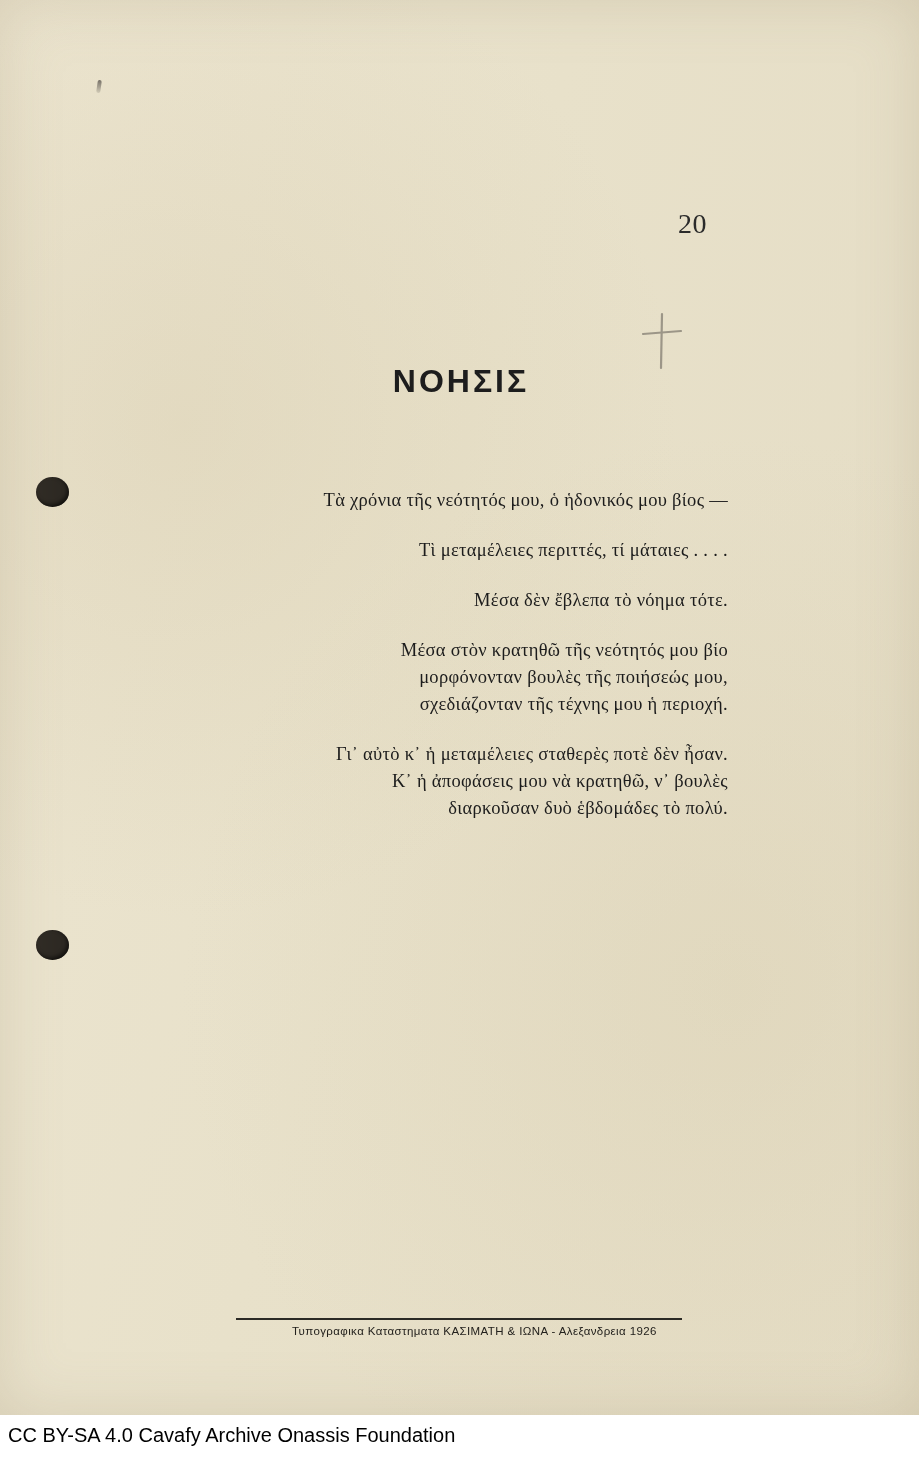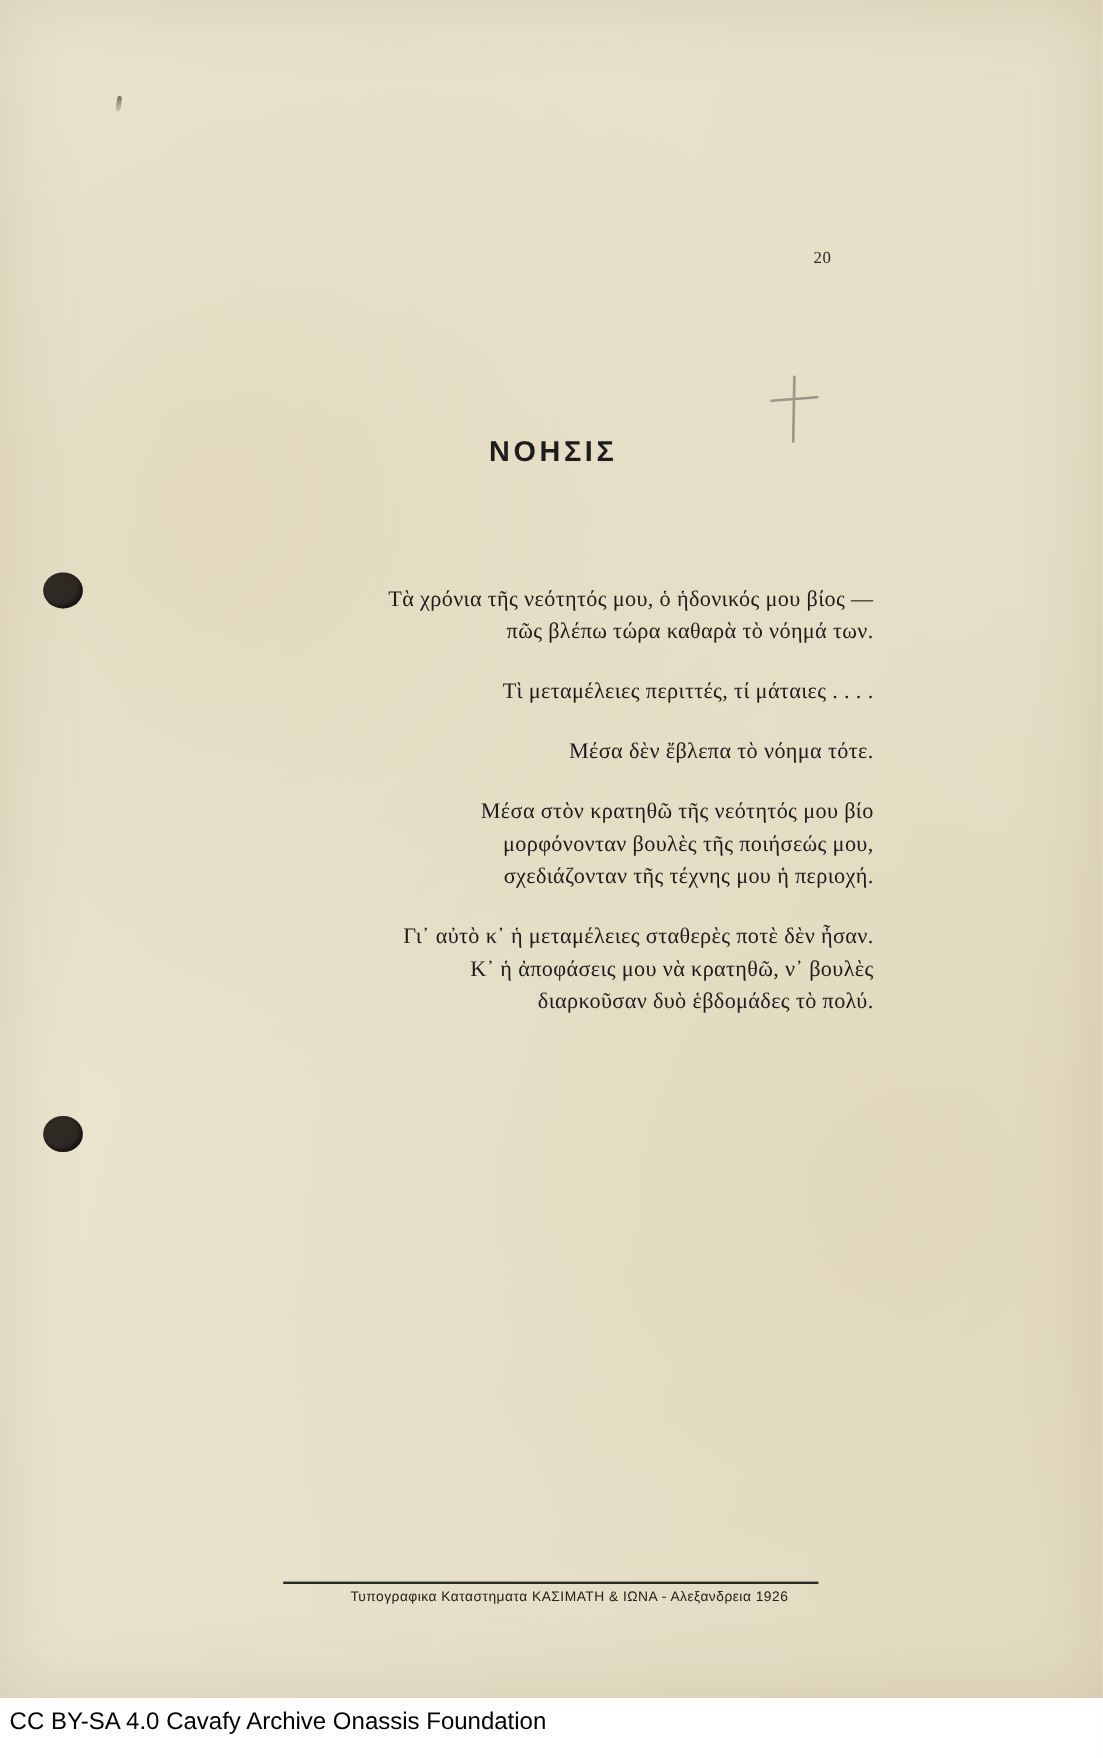--- a/index.html
+++ b/index.html
@@ -31,34 +31,34 @@
     inset: 0;
     pointer-events: none;
     box-shadow: inset 0 0 60px rgba(160,145,110,0.25);
   }
 
   .page-number {
     position: absolute;
     top: 208px;
     left: 678px;
     font-family: "Liberation Serif", serif;
-    font-size: 14px;
+    font-size: 28px;
     color: #2b2b2b;
     letter-spacing: 0.5px;
   }
 
   .poem-title {
     position: absolute;
     top: 363px;
     left: 0;
     width: 919px;
     text-align: center;
     font-family: "Liberation Sans", sans-serif;
     font-weight: bold;
-    font-size: 24px;
+    font-size: 32px;
     letter-spacing: 3px;
     color: #1d1d1d;
     text-indent: 3px;
   }
 
   .poem-body {
     position: absolute;
     top: 487px;
     left: 208px;
     width: 520px;
@@ -167,21 +167,20 @@
     <line x1="22" y1="2" x2="21" y2="56" stroke="#6b665d" stroke-width="2.2" stroke-linecap="round"></line>
     <line x1="3" y1="22" x2="41" y2="19" stroke="#6b665d" stroke-width="2.2" stroke-linecap="round"></line>
   </svg>
 
   <div class="poem-title">ΝΟΗΣΙΣ</div>
 
   <div class="poem-body">
 
     <div class="stanza">
       <div class="verse">Τὰ χρόνια τῆς νεότητός μου, ὁ ἡδονικός μου βίος —</div>
-      <div class="verse">πῶς βλέπω τώρα καθαρὰ τὸ νόημά των.</div>
     </div>
 
     <div class="stanza">
       <div class="verse">Τὶ μεταμέλειες περιττές, τί μάταιες . . . .</div>
     </div>
 
     <div class="stanza">
       <div class="verse">Μέσα δὲν ἔβλεπα τὸ νόημα τότε.</div>
     </div>
 

